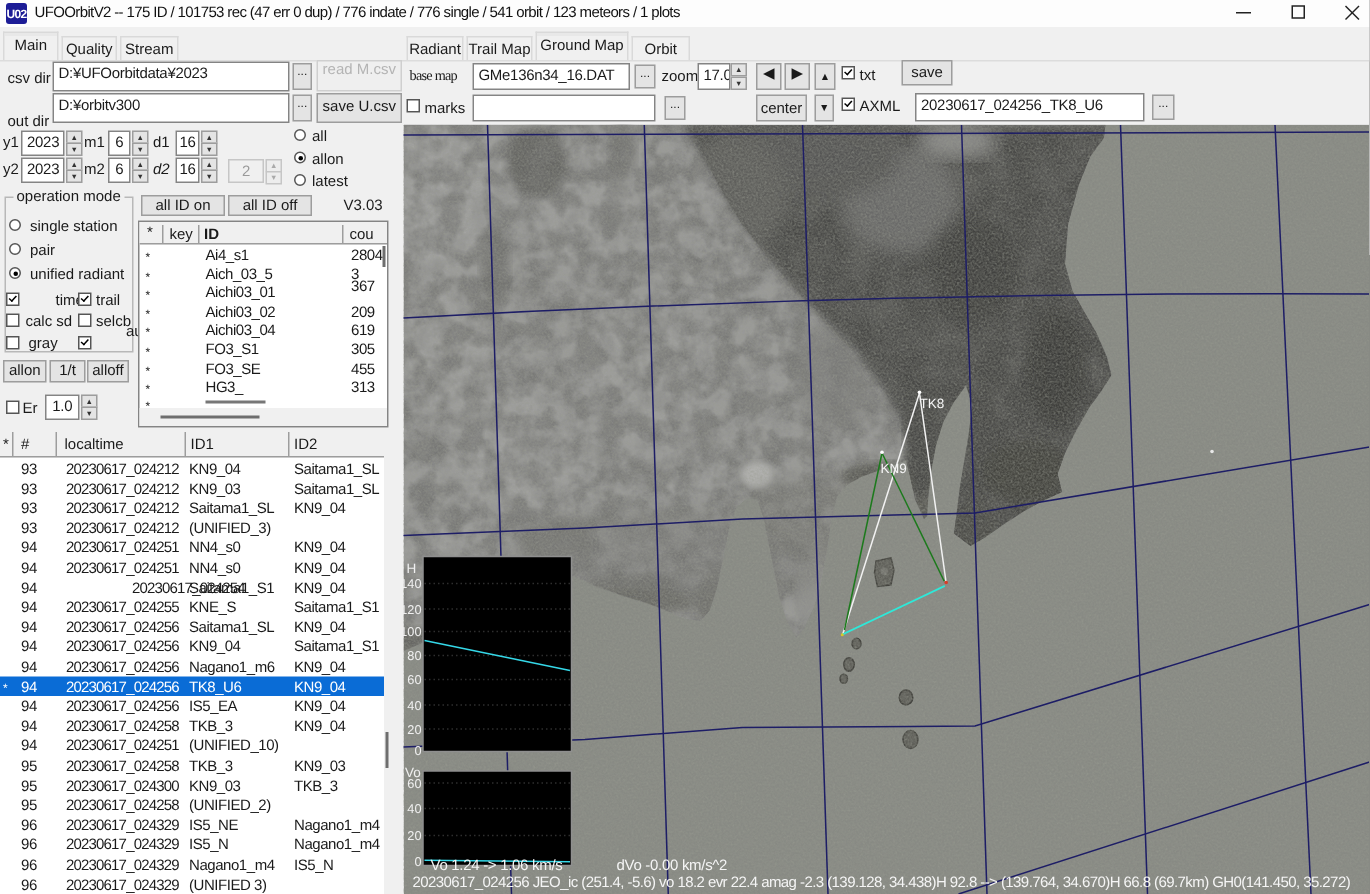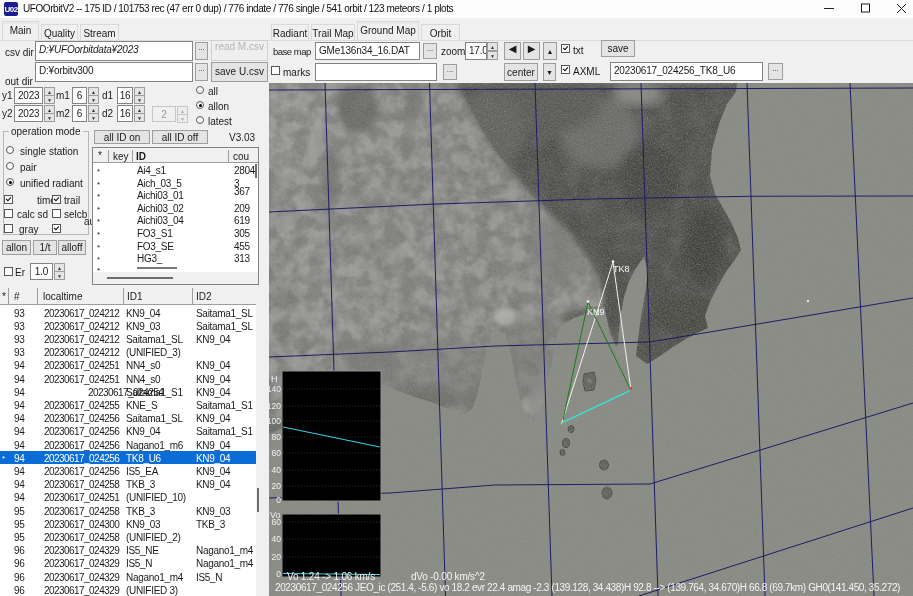--- a/index.html
+++ b/index.html
@@ -44,21 +44,21 @@
 <div class="tab on" style="left:2px;top:21px;width:37px;height:19px;">Main</div>
 <div class="tab" style="left:41px;top:24px;width:37px;height:16px;">Quality</div>
 <div class="tab" style="left:80px;top:24px;width:39px;height:16px;">Stream</div>
 <div class="tab" style="left:271px;top:24px;width:38px;height:16px;">Radiant</div>
 <div class="tab" style="left:311px;top:24px;width:44px;height:16px;">Trail Map</div>
 <div class="tab on" style="left:357px;top:21px;width:62px;height:19px;">Ground Map</div>
 <div class="tab" style="left:421px;top:24px;width:39px;height:16px;">Orbit</div>
 <div class="abs" id="paneltop"></div>
 
 <div class="lbl" style="left:5px;top:47px;">csv dir</div>
-<div class="field" style="left:35px;top:41px;width:158px;height:20px;font-style:italic;">D:¥UFOorbitdata¥2023</div>
+<div class="field" style="left:35px;top:41px;width:158px;height:20px;">D:¥UFOorbitdata¥2023</div>
 <div class="btn" style="left:195px;top:42px;width:13px;height:18px;font-size:8px;">...</div>
 <div class="btn" style="left:211px;top:40px;width:57px;height:21px;background:#efefef;border-color:#cfcfcf;color:#b4b4b4;">read M.csv</div>
 <div class="lbl" style="left:5px;top:76px;">out dir</div>
 <div class="field" style="left:35px;top:62px;width:158px;height:20px;">D:¥orbitv300</div>
 <div class="btn" style="left:195px;top:63px;width:13px;height:18px;font-size:8px;">...</div>
 <div class="btn" style="left:211px;top:62px;width:57px;height:20px;padding-top:3px;">save U.csv</div>
 
 <div class="lbl" style="left:2px;top:90px;">y1</div>
 <div class="field" style="left:14px;top:87px;width:29px;height:17px;">2023</div>
 <div class="spin" style="left:44px;top:87px;">
@@ -83,21 +83,21 @@
 <div class="spin" style="left:44px;top:105px;">
     <div style="top:0">▲</div>
     <div style="top:8px">▼</div>
   </div>
 <div class="lbl" style="left:56px;top:108px;">m2</div>
 <div class="field" style="left:72px;top:105px;width:15px;height:17px;text-align:center;padding-left:0;">6</div>
 <div class="spin" style="left:88px;top:105px;">
     <div style="top:0">▲</div>
     <div style="top:8px">▼</div>
   </div>
-<div class="lbl" style="left:102px;top:108px;">d2</div>
+<div class="lbl" style="left:102px;top:108px;font-style:italic;">d2</div>
 <div class="field" style="left:117px;top:105px;width:16px;height:17px;text-align:center;padding-left:0;">16</div>
 <div class="spin" style="left:134px;top:105px;">
     <div style="top:0">▲</div>
     <div style="top:8px">▼</div>
   </div>
 <div class="field" style="left:152px;top:106px;width:24px;height:16px;background:#f0f0f0;border-color:#c6c6c6;color:#9a9a9a;text-align:center;padding-left:0;">2</div>
 <div class="spin" style="left:177px;top:106px;">
     <div style="top:0;background:#ededed;border-color:#c6c6c6;color:#aaa;">▲</div>
     <div style="top:8px;background:#ededed;border-color:#c6c6c6;color:#aaa;">▼</div>
   </div>
@@ -281,21 +281,21 @@
 <div class="lbl" style="left:44px;top:285.5px;color:#1a1a1a;letter-spacing:-0.55px;">20230617_024329</div>
 <div class="lbl" style="left:126px;top:285.5px;color:#1a1a1a;letter-spacing:-0.3px;">Nagano1_m4</div>
 <div class="lbl" style="left:196px;top:285.5px;color:#1a1a1a;letter-spacing:-0.3px;">IS5_N</div>
 <div class="lbl" style="left:14px;top:298.7px;color:#1a1a1a;letter-spacing:-0.3px;">96</div>
 <div class="lbl" style="left:44px;top:298.7px;color:#1a1a1a;letter-spacing:-0.55px;">20230617_024329</div>
 <div class="lbl" style="left:126px;top:298.7px;color:#1a1a1a;letter-spacing:-0.3px;">(UNIFIED 3)</div>
 <div class="lbl" style="left:196px;top:298.7px;color:#1a1a1a;letter-spacing:-0.3px;"></div>
 </div>
 <div class="abs" style="left:257px;top:488px;width:2px;height:24px;background:#6e6e6e;"></div>
 
-<div class="lbl" style="left:273px;top:46px;font-size:9.5px;letter-spacing:-0.5px;">base map</div>
+<div class="lbl" style="left:273px;top:46px;font-size:9.5px;letter-spacing:-0.5px;font-family:Liberation Serif, serif;">base map</div>
 <div class="field" style="left:315px;top:42px;width:105px;height:18px;">GMe136n34_16.DAT</div>
 <div class="btn" style="left:423px;top:43px;width:14px;height:16px;font-size:8px;">...</div>
 <div class="lbl" style="left:441px;top:46px;">zoom</div>
 <div class="field" style="left:465px;top:42px;width:22px;height:18px;">17.0</div>
 <div class="spin" style="left:487px;top:42px;">
     <div style="top:0">▲</div>
     <div style="top:9px">▼</div>
   </div>
 <div class="btn" style="left:504px;top:42px;width:17px;height:18px;">◀</div>
 <div class="btn" style="left:523px;top:42px;width:17px;height:18px;">▶</div>

